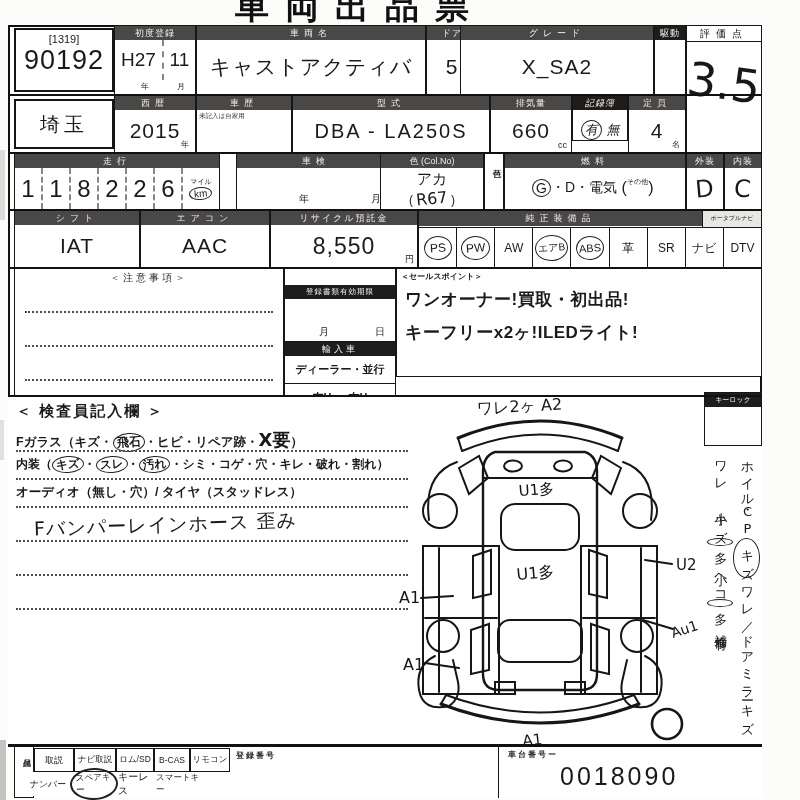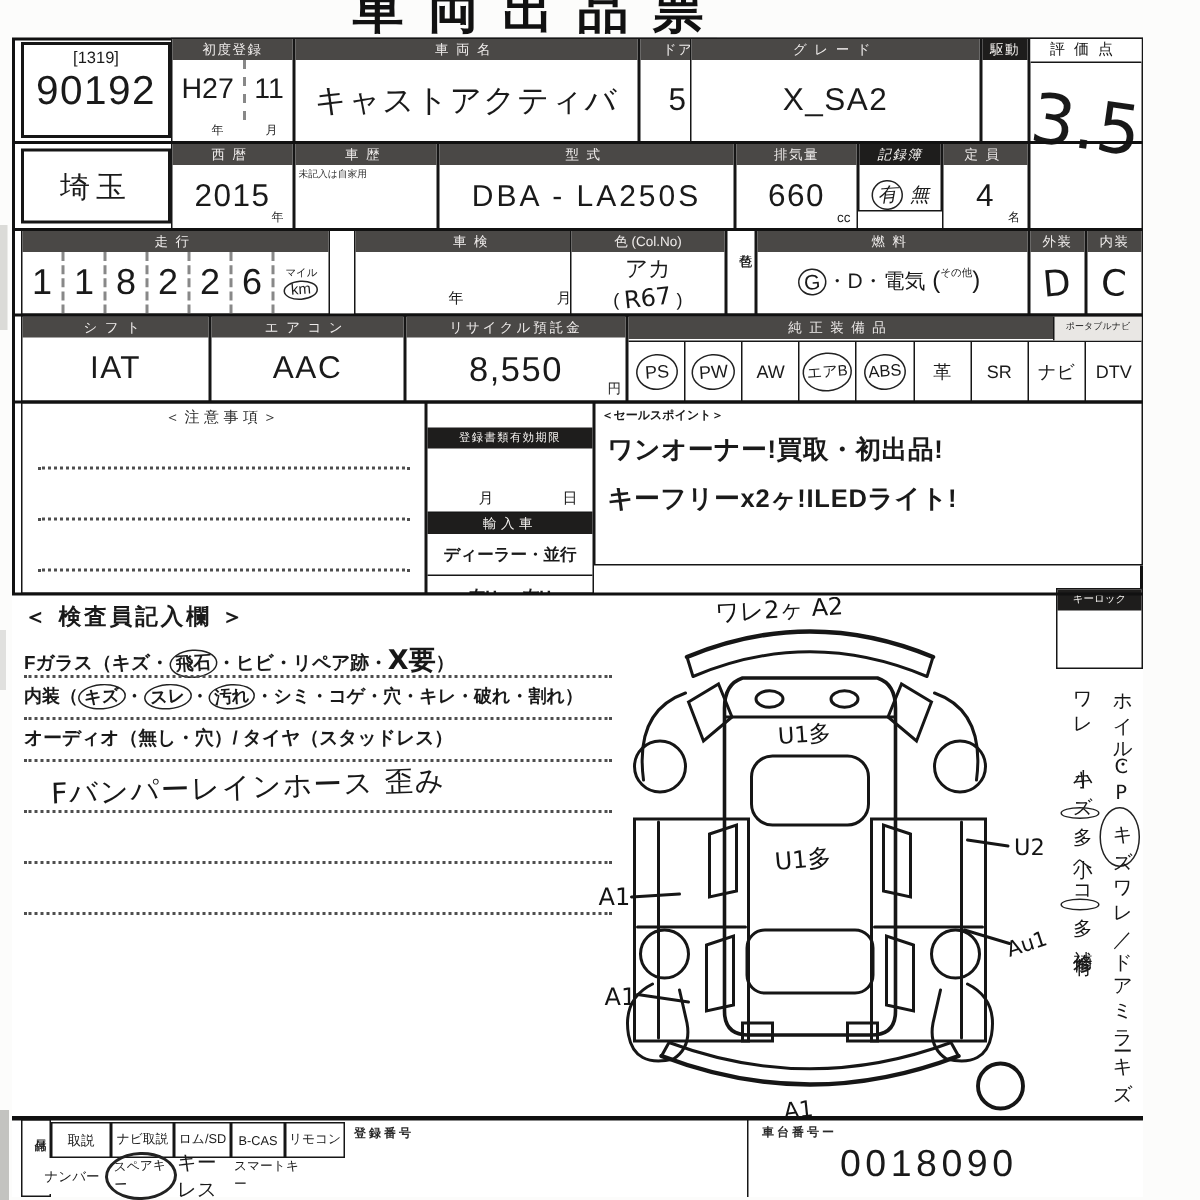--- a/index.html
+++ b/index.html
@@ -343,21 +343,21 @@
   <div class="cell" style="left:34px;top:748px;width:40px;height:24px;font-size:9px;display:flex;align-items:center;justify-content:center;">取説</div>
   <div class="cell" style="left:74px;top:748px;width:42px;height:24px;font-size:8.5px;display:flex;align-items:center;justify-content:center;">ナビ取説</div>
   <div class="cell" style="left:116px;top:748px;width:38px;height:24px;font-size:8.5px;display:flex;align-items:center;justify-content:center;">ロム/SD</div>
   <div class="cell" style="left:154px;top:748px;width:36px;height:24px;font-size:8.5px;display:flex;align-items:center;justify-content:center;">B-CAS</div>
   <div class="cell" style="left:190px;top:748px;width:40px;height:24px;font-size:8.5px;display:flex;align-items:center;justify-content:center;">リモコン</div>
 
   <div class="cell" style="left:26px;top:772px;width:44px;height:24px;font-size:9px;display:flex;align-items:center;justify-content:center;border:none;">ナンバー</div>
   <div class="cell" style="left:70px;top:772px;width:48px;height:24px;display:flex;align-items:center;justify-content:center;border:none;">
     <span style="display:inline-block;border:2px solid #222;border-radius:50%;padding:2px 4px;font-size:8.5px;transform:rotate(-2deg);">スペアキー</span>
   </div>
-  <div class="cell" style="left:118px;top:772px;width:38px;height:24px;font-size:13px;display:flex;align-items:center;justify-content:center;border:none;">キーレス</div>
+  <div class="cell" style="left:118px;top:772px;width:38px;height:24px;font-size:10px;display:flex;align-items:center;justify-content:center;border:none;">キーレス</div>
   <div class="cell" style="left:156px;top:772px;width:46px;height:24px;font-size:8.5px;display:flex;align-items:center;justify-content:center;border:none;">スマートキー</div>
 
   <div class="abs" style="left:236px;top:750px;font-size:8px;font-weight:700;letter-spacing:2px;color:#2a2a2a;">登録番号</div>
 
   <div class="abs" style="left:498px;top:746px;width:0;height:52px;border-left:1.8px solid #161616;"></div>
 
   <div class="abs" style="left:508px;top:749px;font-size:8px;font-weight:700;letter-spacing:2px;color:#2a2a2a;">車台番号ー</div>
   <div class="abs" style="left:560px;top:762px;font-size:25px;letter-spacing:3px;">0018090</div>
 
   <div class="abs" style="left:8px;top:94px;width:754px;border-top:2px solid #111;"></div>

